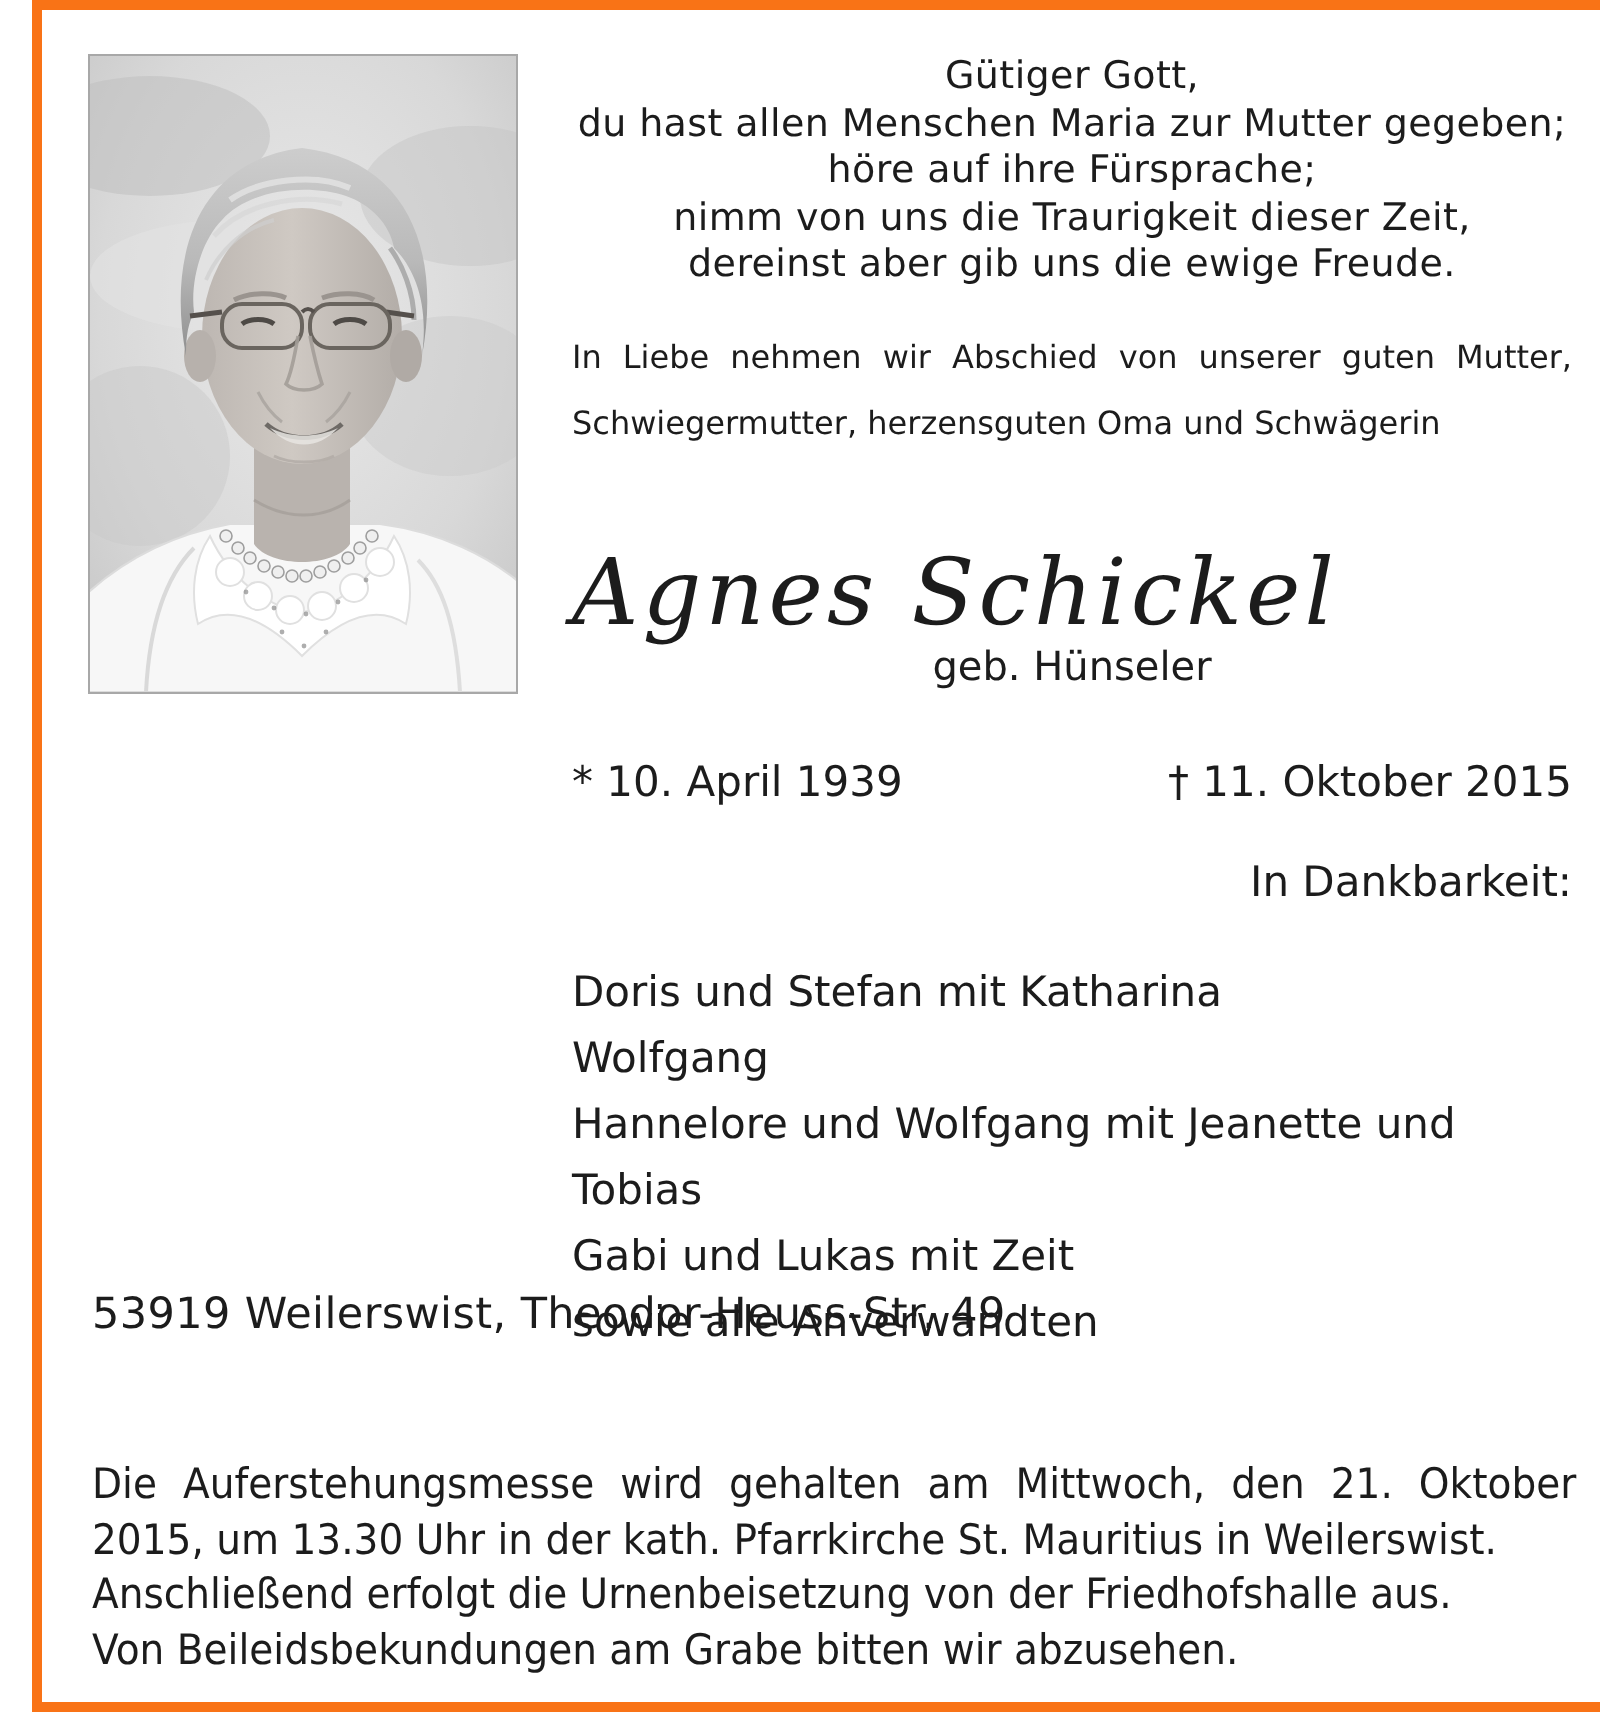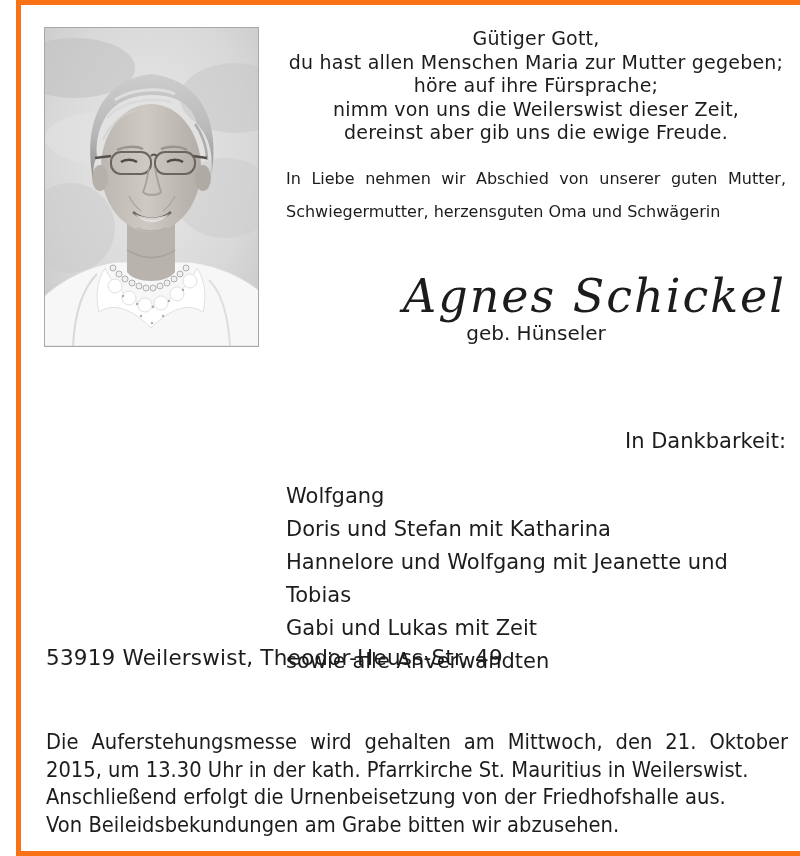--- a/index.html
+++ b/index.html
@@ -44,21 +44,21 @@
   .farewell {
     top: 157px;
     margin: 0;
     font-size: 16px;
     line-height: 33px;
     text-align: justify;
   }
   .name {
     top: 263px;
     margin: 0;
-    text-align: right;
+    text-align: left;
     font-family: "DejaVu Serif", "Liberation Serif", serif;
     font-style: italic;
     font-weight: 500;
     font-size: 46px;
     line-height: 56px;
     letter-spacing: 2px;
   }
   .maiden {
     top: 316px;
     text-align: center;
@@ -208,36 +208,40 @@
         <circle cx="118" cy="288" r="1.2"></circle>
           <circle cx="107" cy="295" r="1.2"></circle>
       </g>
     </svg>
   </div>
 
   <div class="right-col-block prayer">
     <div>Gütiger Gott,</div>
     <div>du hast allen Menschen Maria zur Mutter gegeben;</div>
     <div>höre auf ihre Fürsprache;</div>
-    <div>nimm von uns die Weilerswist dieser Zeit,</div>
+    <div>nimm von uns die Traurigkeit dieser Zeit,</div>
     <div>dereinst aber gib uns die ewige Freude.</div>
   </div>
 
   <p class="right-col-block farewell">In Liebe nehmen wir Abschied von unserer guten Mutter, Schwiegermutter, herzensguten Oma und Schwägerin</p>
 
   <h1 class="right-col-block name">Agnes Schickel</h1>
 
   <div class="right-col-block maiden">geb. Hünseler</div>
 
+  <div class="right-col-block dates">
+    <span>* 10. April 1939</span>
+    <span>† 11. Oktober 2015</span>
+  </div>
 
   <div class="right-col-block gratitude">In Dankbarkeit:</div>
 
   <ul class="right-col-block mourners">
+    <li>Doris und Stefan mit Katharina</li>
     <li>Wolfgang</li>
-    <li>Doris und Stefan mit Katharina</li>
     <li>Hannelore und Wolfgang mit Jeanette und Tobias</li>
     <li>Gabi und Lukas mit Zeit</li>
     <li>sowie alle Anverwandten</li>
   </ul>
 
   <div class="address">53919 Weilerswist, Theodor-Heuss-Str. 49</div>
 
   <div class="service">
     <p class="justified">Die Auferstehungsmesse wird gehalten am Mittwoch, den 21. Oktober 2015, um 13.30 Uhr in der kath. Pfarrkirche St. Mauritius in Weilerswist.</p>
     <p>Anschließend erfolgt die Urnenbeisetzung von der Friedhofshalle aus.</p>

